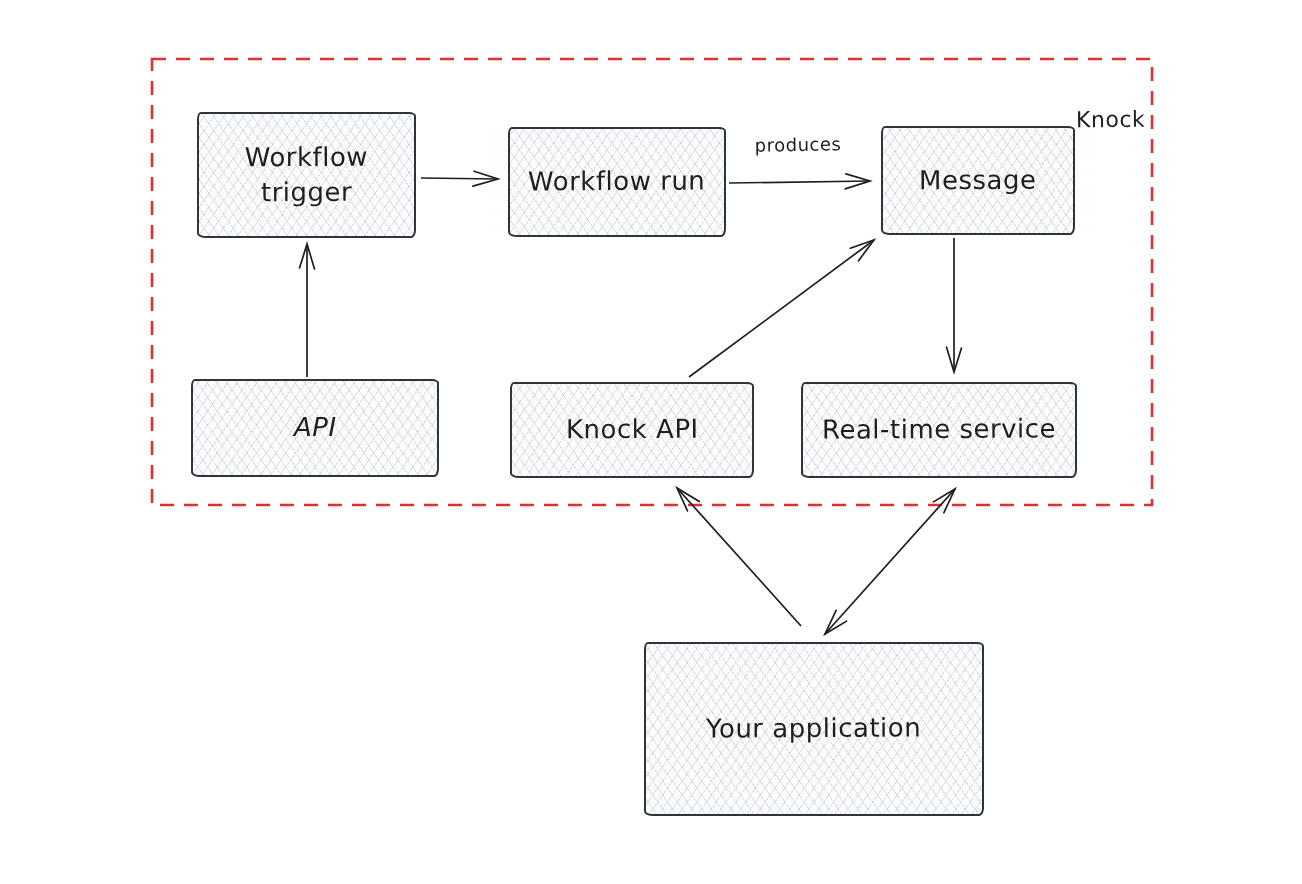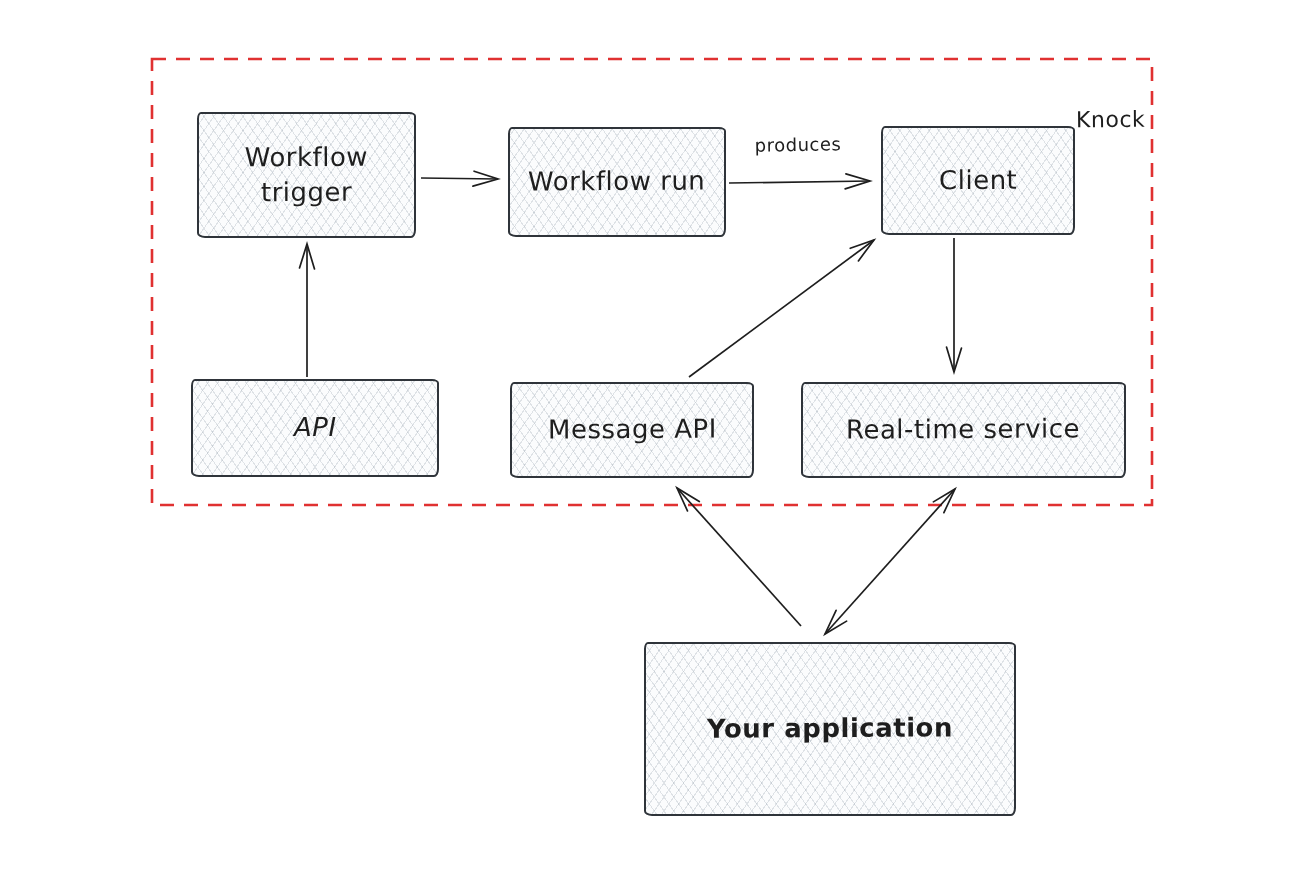--- a/index.html
+++ b/index.html
@@ -42,22 +42,22 @@
   }
   .node .node-label {
     padding: 0 18px;
     transform: rotate(-0.3deg);
   }
   #node-workflow-trigger { left: 197px; top: 112px; width: 219px; height: 126px; }
   #node-workflow-run    { left: 508px; top: 127px; width: 218px; height: 110px; text-align: center; }
   #node-message         { left: 881px; top: 126px; width: 194px; height: 109px; }
   #node-api             { left: 191px; top: 379px; width: 248px; height:  98px; font-style: italic; }
   #node-client-api      { left: 510px; top: 382px; width: 244px; height:  96px; }
-  #node-realtime        { left: 801px; top: 382px; width: 325px; height:  96px; }
-  #node-your-app        { left: 644px; top: 642px; width: 372px; height: 174px; font-weight: bold; }
+  #node-realtime        { left: 801px; top: 382px; width: 276px; height:  96px; }
+  #node-your-app        { left: 644px; top: 642px; width: 340px; height: 174px; }
 
   .floating-label {
     position: absolute;
     color: #1e1e1e;
     white-space: nowrap;
   }
   #boundary-label {
     left: 1076px;
     top: 73px;
     font-size: 22px;
@@ -110,29 +110,29 @@
 
   <div class="node" id="node-workflow-trigger">
     <div class="node-label">Workflow trigger</div>
   </div>
 
   <div class="node" id="node-workflow-run">
     <div class="node-label">Workflow run</div>
   </div>
 
   <div class="node" id="node-message">
-    <div class="node-label">Client</div>
+    <div class="node-label">Message</div>
   </div>
 
   <div class="node" id="node-api">
     <div class="node-label">API</div>
   </div>
 
   <div class="node" id="node-client-api">
-    <div class="node-label">Message API</div>
+    <div class="node-label">Knock API</div>
   </div>
 
   <div class="node" id="node-realtime">
     <div class="node-label">Real-time service</div>
   </div>
 
   <div class="node" id="node-your-app">
     <div class="node-label">Your application</div>
   </div>
 

